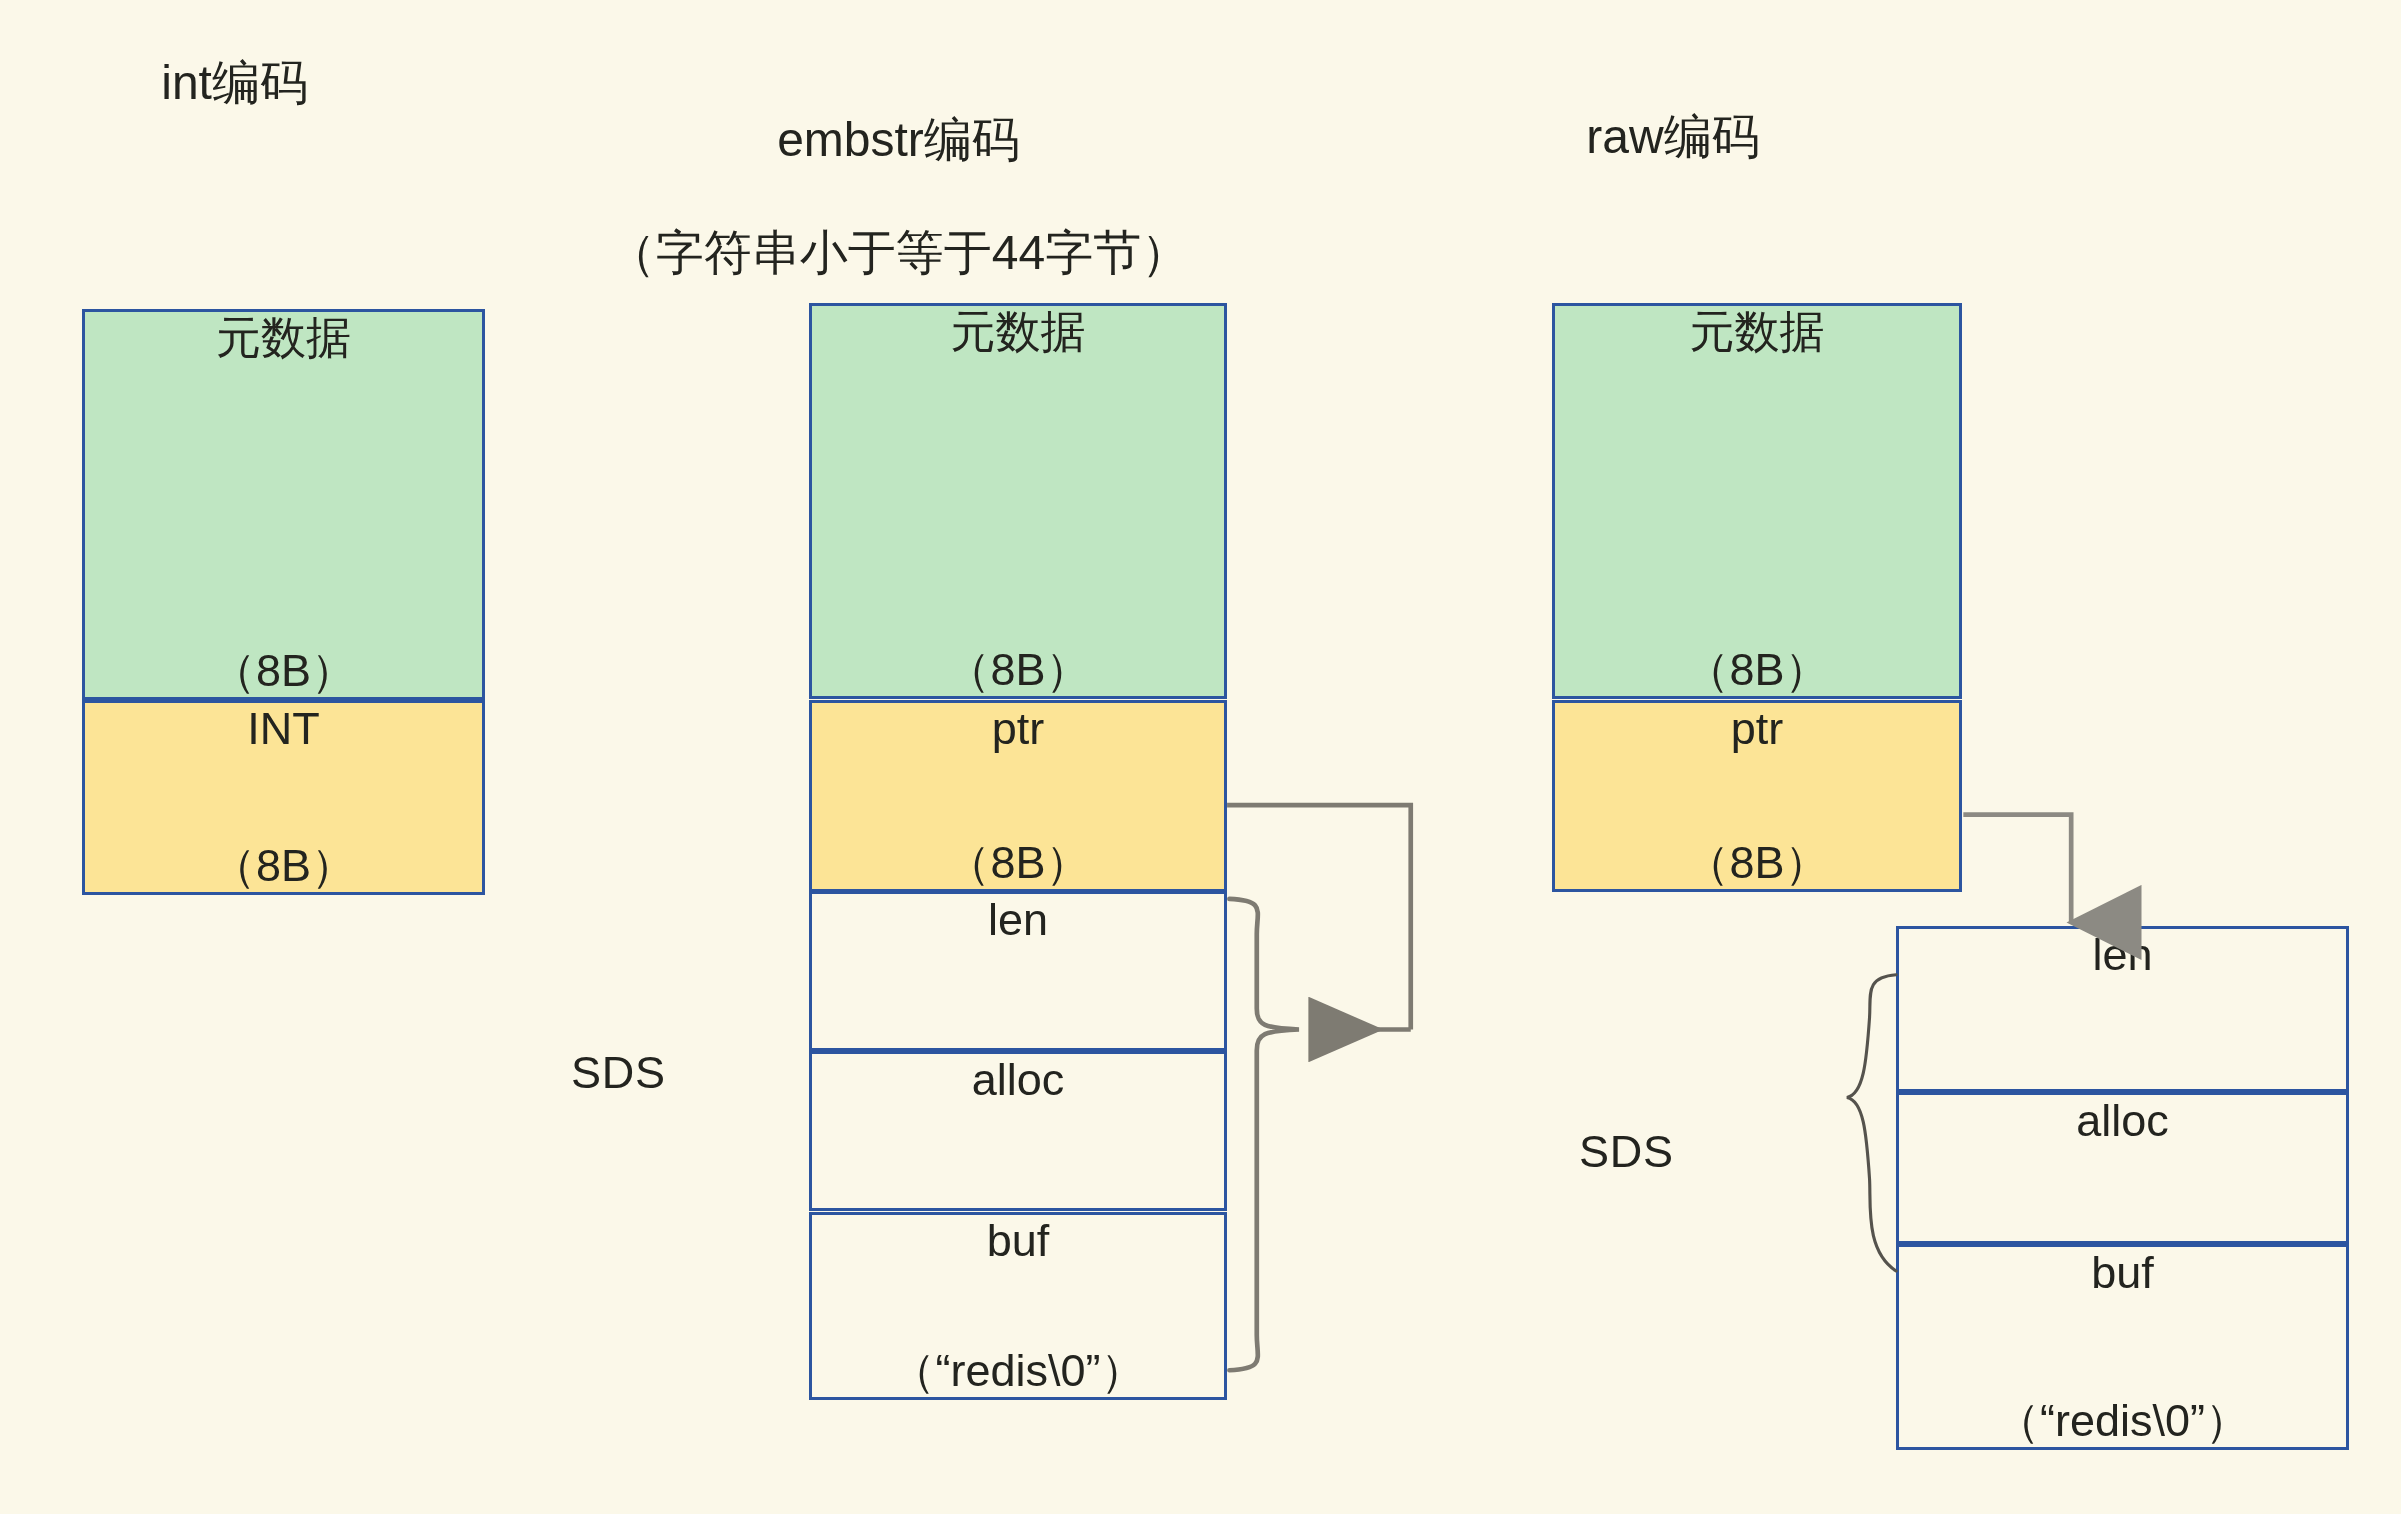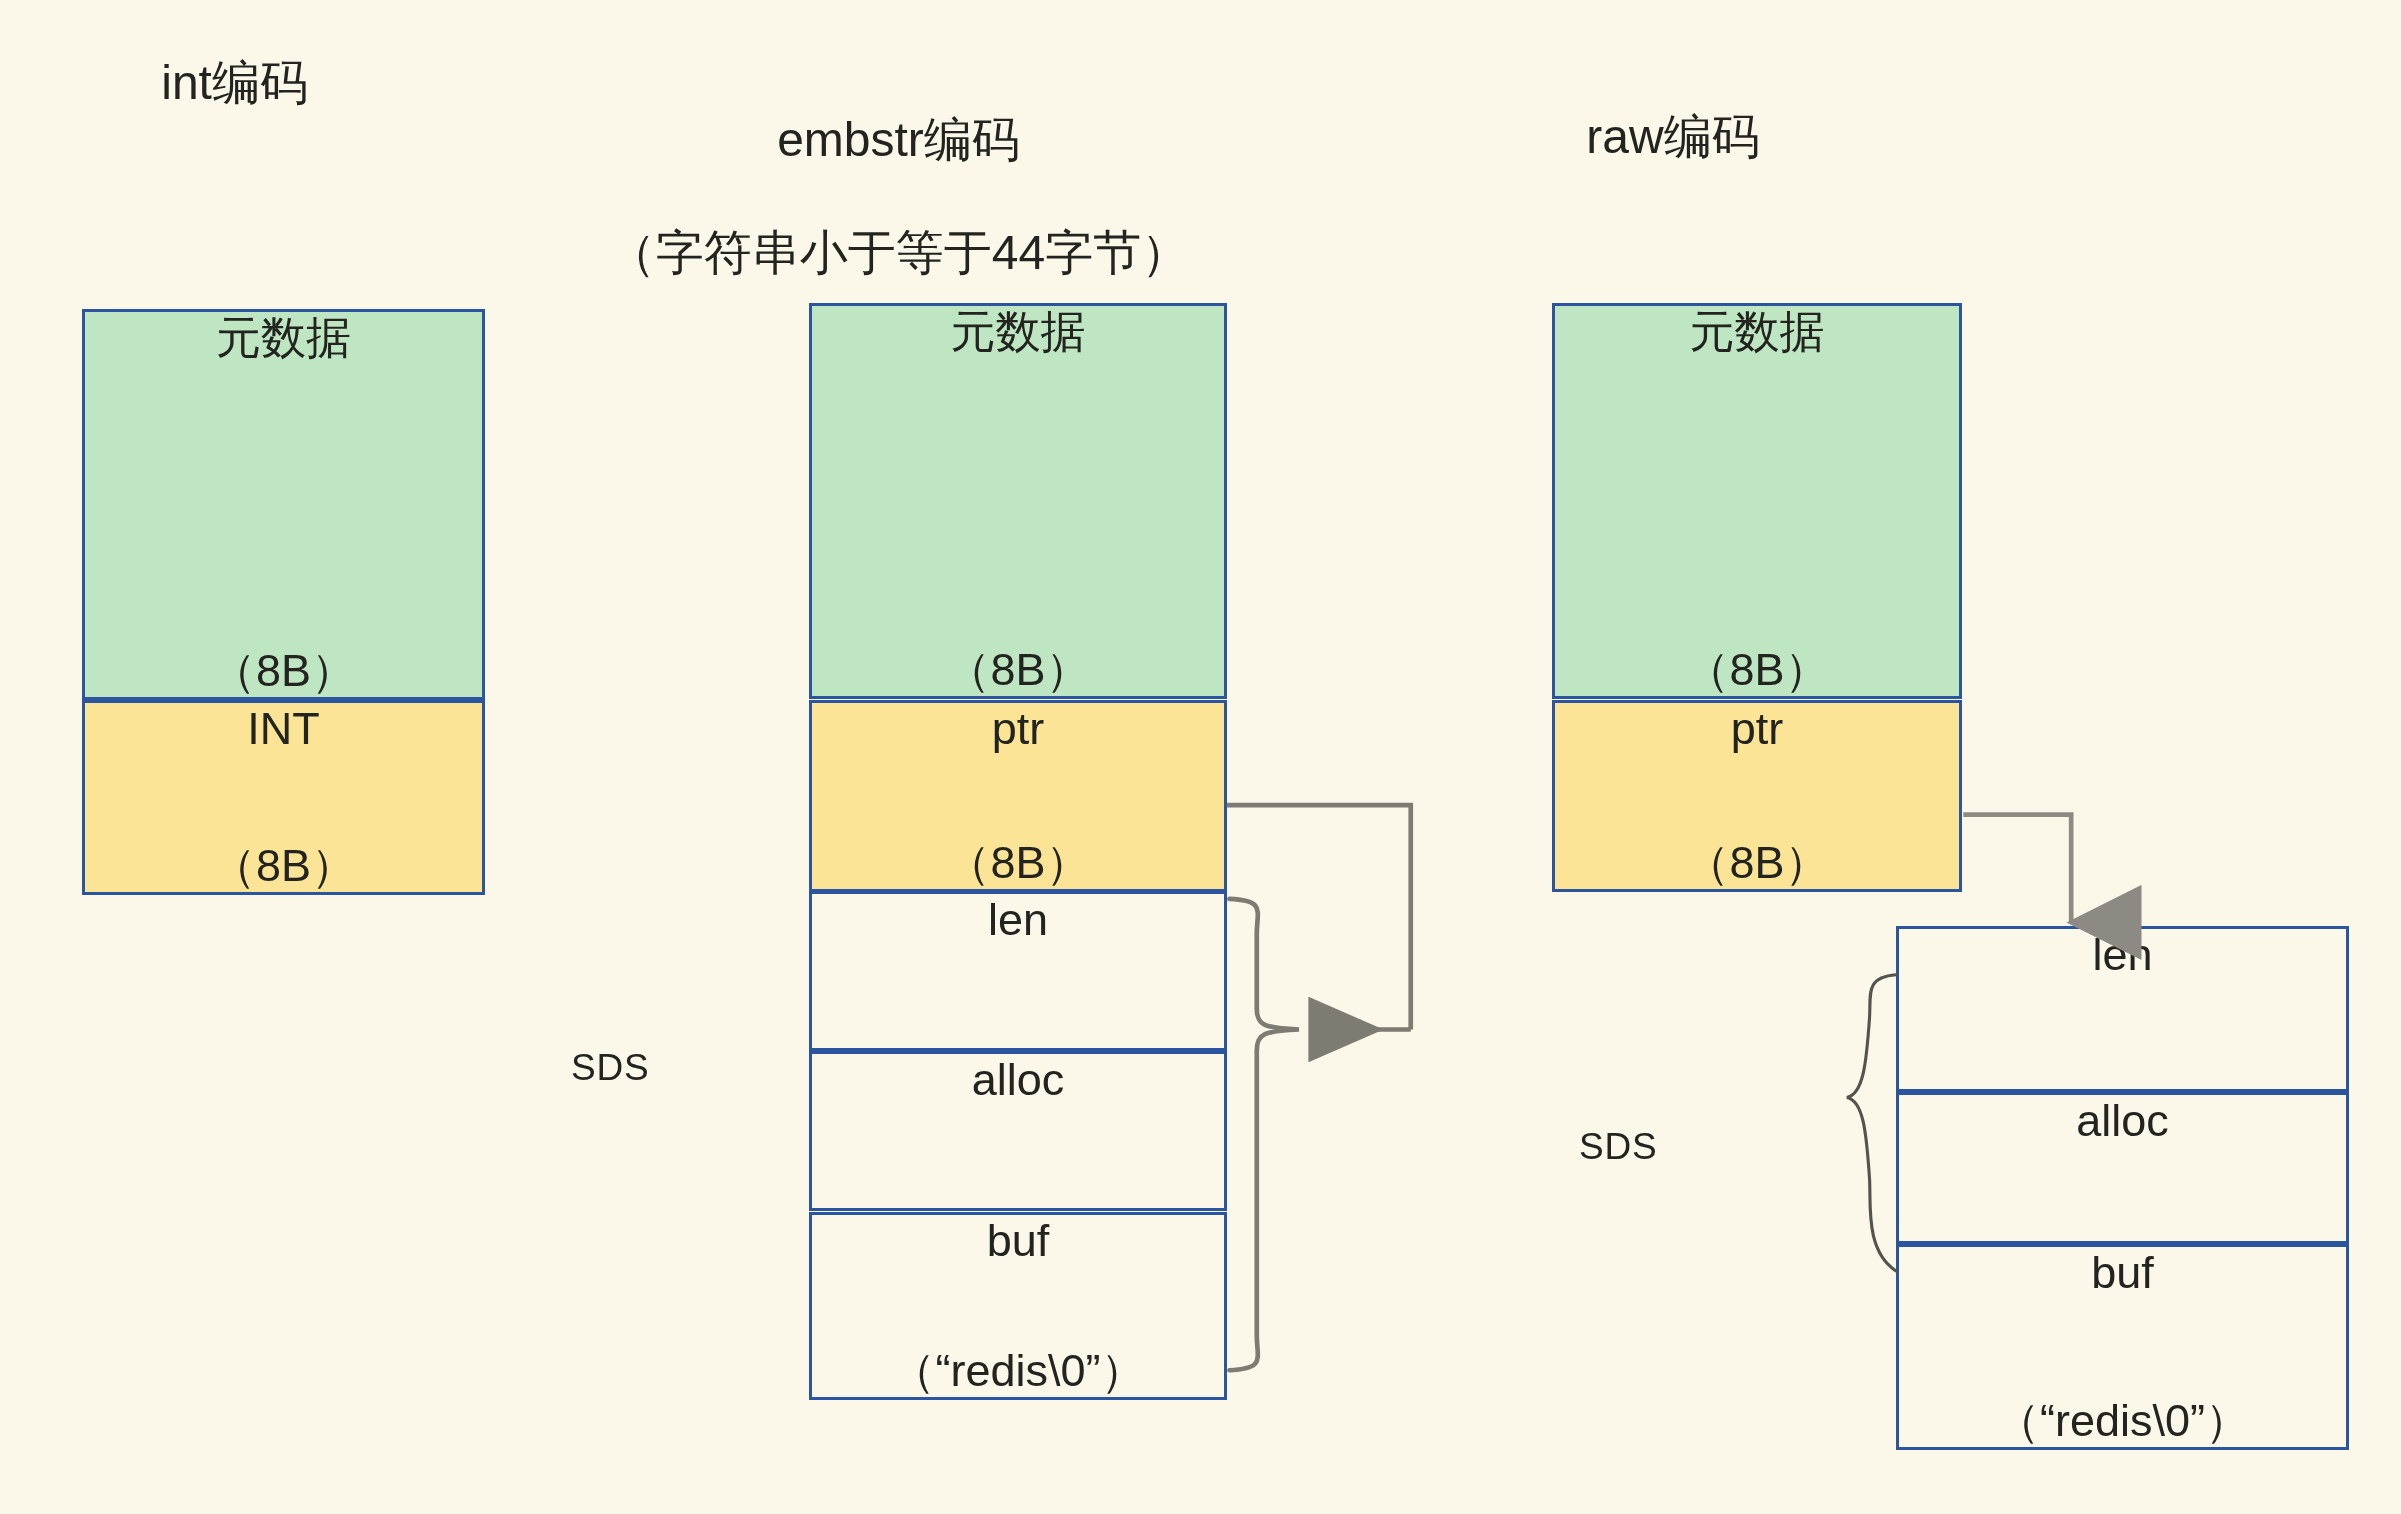--- a/index.html
+++ b/index.html
@@ -37,21 +37,21 @@
     line-height: 1.16;
     color: #23241F;
     text-align: center;
   }
   .green { background: #BFE6C2; }
   .yellow { background: #FCE496; }
   .plain { background: #FBF8E9; }
   .cell-line { display: block; }
   .sds-label {
     position: absolute;
-    font-size: 37px;
+    font-size: 45px;
     color: #23241F;
     letter-spacing: 0.8px;
   }
   svg.overlay {
     position: absolute;
     left: 0;
     top: 0;
     width: 2401px;
     height: 1515px;
     pointer-events: none;

